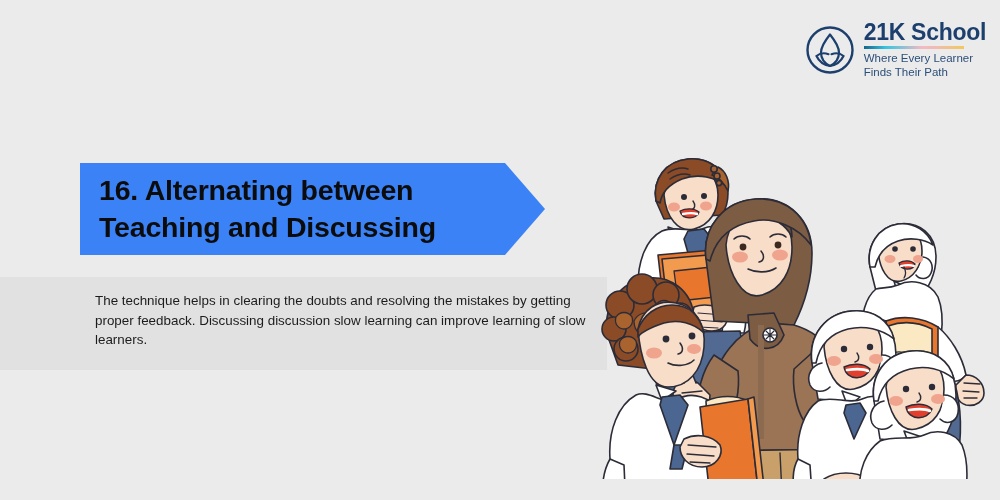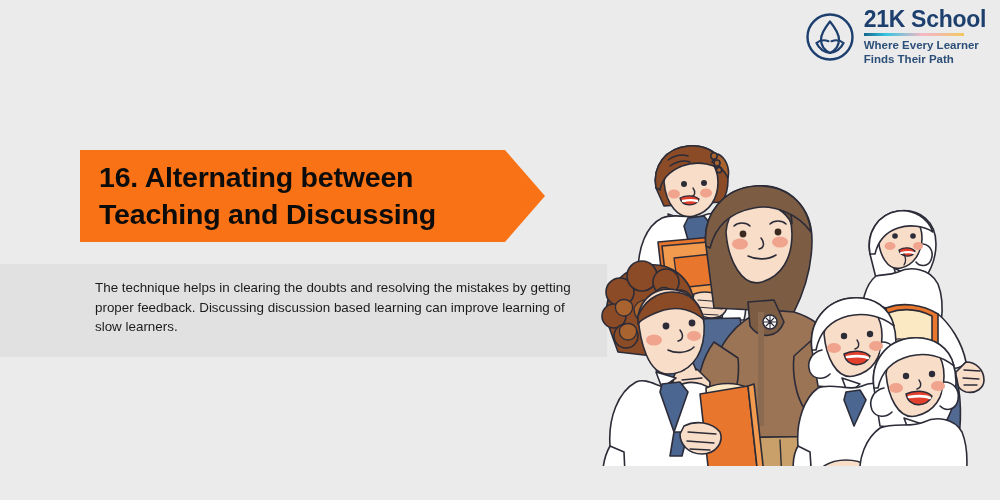--- a/index.html
+++ b/index.html
@@ -12,20 +12,21 @@
     overflow: hidden;
     background: #ebebeb;
     font-family: "Liberation Sans", sans-serif;
     position: relative;
   }
 
   #slide {
     position: absolute;
     inset: 0;
     background: #ebebeb;
+    margin-top: 13px;
   }
 
   
   #logo {
     position: absolute;
     top: 8px;
     right: 14px;
     display: flex;
     align-items: center;
     gap: 9px;
@@ -40,34 +41,34 @@
     white-space: nowrap;
   }
   #brand-rule {
     height: 3px;
     margin: 2px 0 3px 0;
     width: 100px;
     background: linear-gradient(to right, #15678c 0%, #36c5e0 22%, #f3b9c4 58%, #f0bcb0 72%, #f2c85c 100%);
   }
   .tagline-line {
     font-size: 11.5px;
-    font-weight: bold;
+    font-weight: normal;
     color: #2c4f79;
     line-height: 1.18;
     white-space: nowrap;
   }
 
   
   #title-banner {
     position: absolute;
     left: 80px;
     top: 150px;
     width: 465px;
     height: 92px;
-    background: #f97316;
+    background: #3b82f6;
     -webkit-clip-path: polygon(0 0, 91.4% 0, 100% 50%, 91.4% 100%, 0 100%);
     clip-path: polygon(0 0, 91.4% 0, 100% 50%, 91.4% 100%, 0 100%);
     display: flex;
     align-items: center;
   }
   #title-text {
     padding-left: 19px;
     padding-right: 60px;
     font-size: 28.5px;
     font-weight: bold;
@@ -128,21 +129,21 @@
       <div class="tagline-line">Finds Their Path</div>
     </div>
   </div>
 
   <div id="title-banner">
     <div id="title-text">16. Alternating between
 Teaching and Discussing</div>
   </div>
 
   <div id="desc-band"></div>
-  <div id="desc-text"><span>The </span><b>technique helps in clearing the doubts and resolving the mistakes</b><span> by getting proper feedback. </span><b>Discussing discussion</b><span> based learning can </span><b>improve learning of slow learners.</b></div>
+  <div id="desc-text"><span>The </span><b>technique helps in clearing the doubts and resolving the mistakes</b><span> by getting proper feedback. </span><b>Discussing discussion</b><span> slow learning can </span><b>improve learning of slow learners.</b></div>
 
   <div id="illustration">
     <svg viewBox="0 0 402 340" aria-hidden="true">
       <defs>
         <clipPath id="clipAll">
             <rect x="0" y="0" width="402" height="340"></rect>
           </clipPath>
       </defs>
       <g clip-path="url(#clipAll)" stroke="#2c2c38" stroke-width="1.6" stroke-linecap="round" stroke-linejoin="round" fill="none">
 

